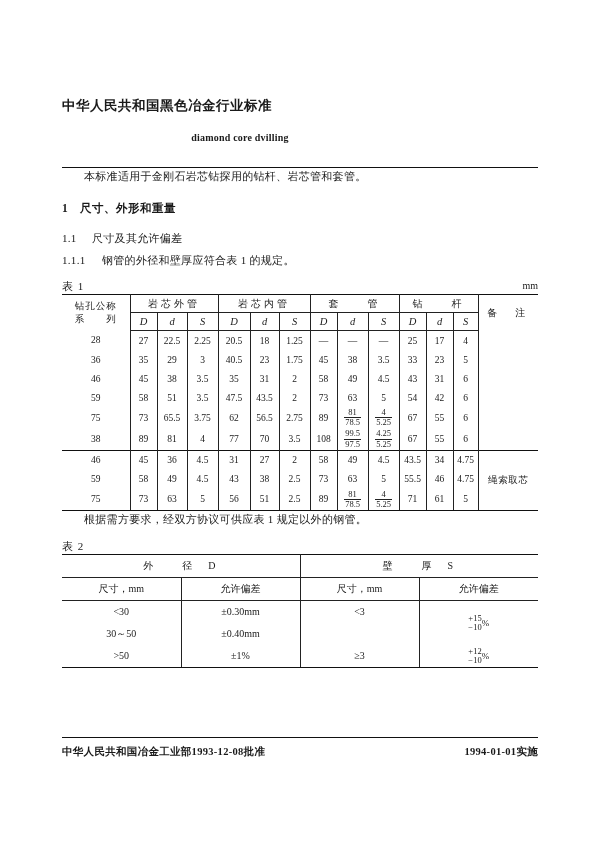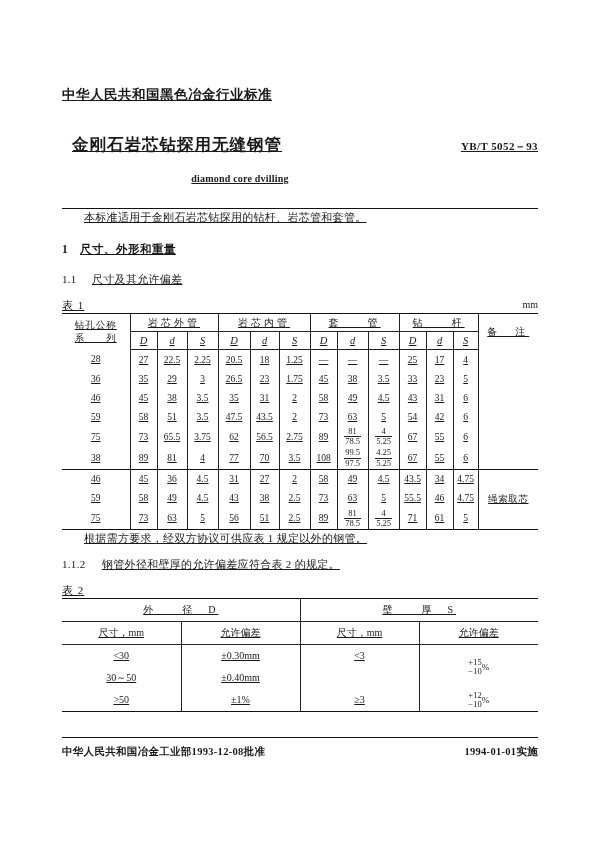--- a/index.html
+++ b/index.html
@@ -3,21 +3,21 @@
 <meta charset="utf-8">
 <style>
   html,body{margin:0;padding:0;background:#fff;}
   body{
     width:600px;height:849px;
     font-family:"Liberation Serif","DejaVu Serif",serif;
     color:#1a1a1a;
     -webkit-font-smoothing:none;
   }
   .page{position:relative;width:600px;height:849px;box-sizing:border-box;}
-  .inner{position:absolute;left:62px;top:0;width:476px;text-decoration:underline;}
+  .inner{position:absolute;left:62px;top:11px;width:476px;}
 
   
   .mast{margin-top:86px;font-size:13.5px;font-weight:bold;letter-spacing:.5px;}
   .titlerow{margin-top:30px;display:flex;align-items:flex-end;}
   .zh-title{font-size:16.5px;font-weight:bold;letter-spacing:1px;padding-left:10px;}
   .stdno{font-size:11px;font-weight:bold;margin-left:auto;padding-bottom:2px;letter-spacing:.4px;
          font-family:"Liberation Serif",serif;}
   .en-title{margin-top:14px;text-align:center;font-size:10px;font-weight:bold;
             line-height:1.75;letter-spacing:.2px;padding-right:120px;}
 
@@ -89,41 +89,40 @@
            font-size:10.5px;font-weight:bold;letter-spacing:.3px;}
 </style>
 </head>
 <body>
 
 <div class="page">
  <div class="inner">
 
   <div class="mast">中华人民共和国黑色冶金行业标准</div>
 
-  <div class="titlerow">
-    <div class="zh-title">金刚石岩芯钻探用无缝钢管</div>
-    <div class="stdno">YB/T 5052－93</div>
-  </div>
 
   <div class="en-title">
     <div>diamond core dvilling</div>
   </div>
 
   <hr class="rule">
 
   <div class="p ind">本标准适用于金刚石岩芯钻探用的钻杆、岩芯管和套管。</div>
 
   <div class="h1">
     <span class="num">1</span><span>尺寸、外形和重量</span>
   </div>
 
   <div class="h2">
     <span class="num">1.1</span><span>尺寸及其允许偏差</span>
   </div>
 
+  <div class="h3">
+    <span class="num">1.1.1</span><span>钢管的外径和壁厚应符合表 1 的规定。</span>
+  </div>
 
   <div class="capwrap">
     <div class="cap">表 1</div>
     <div class="unit">mm</div>
   </div>
 
   <table class="t1">
     <colgroup>
       <col style="width:68px">
           <col style="width:27px">
@@ -182,21 +181,21 @@
             <td class="">25</td>
             <td class="">17</td>
             <td class="">4</td>
             <td class="noR"></td>
           </tr>
           <tr>
             <td class="noL">36</td>
             <td class="">35</td>
             <td class="">29</td>
             <td class="">3</td>
-            <td class="">26.5</td>
+            <td class="">40.5</td>
             <td class="">23</td>
             <td class="">1.75</td>
             <td class="">45</td>
             <td class="">38</td>
             <td class="">3.5</td>
             <td class="">33</td>
             <td class="">23</td>
             <td class="">5</td>
             <td class="noR"></td>
           </tr>
@@ -310,23 +309,20 @@
             <td class="botb"><span class="frac"><span class="n">4</span><span class="d">5.25</span></span></td>
             <td class="botb">71</td>
             <td class="botb">61</td>
             <td class="botb">5</td>
           </tr>
         </tbody>
   </table>
 
   <div class="p ind">根据需方要求，经双方协议可供应表 1 规定以外的钢管。</div>
 
-  <div class="h3" style="margin-top:10px">
-    <span class="num">1.1.2</span><span>钢管外径和壁厚的允许偏差应符合表 2 的规定。</span>
-  </div>
 
   <div class="capwrap">
     <div class="cap">表 2</div>
   </div>
 
   <table class="t2">
     <colgroup>
           <col style="width:25%">
           <col style="width:25%">
           <col style="width:25%">

